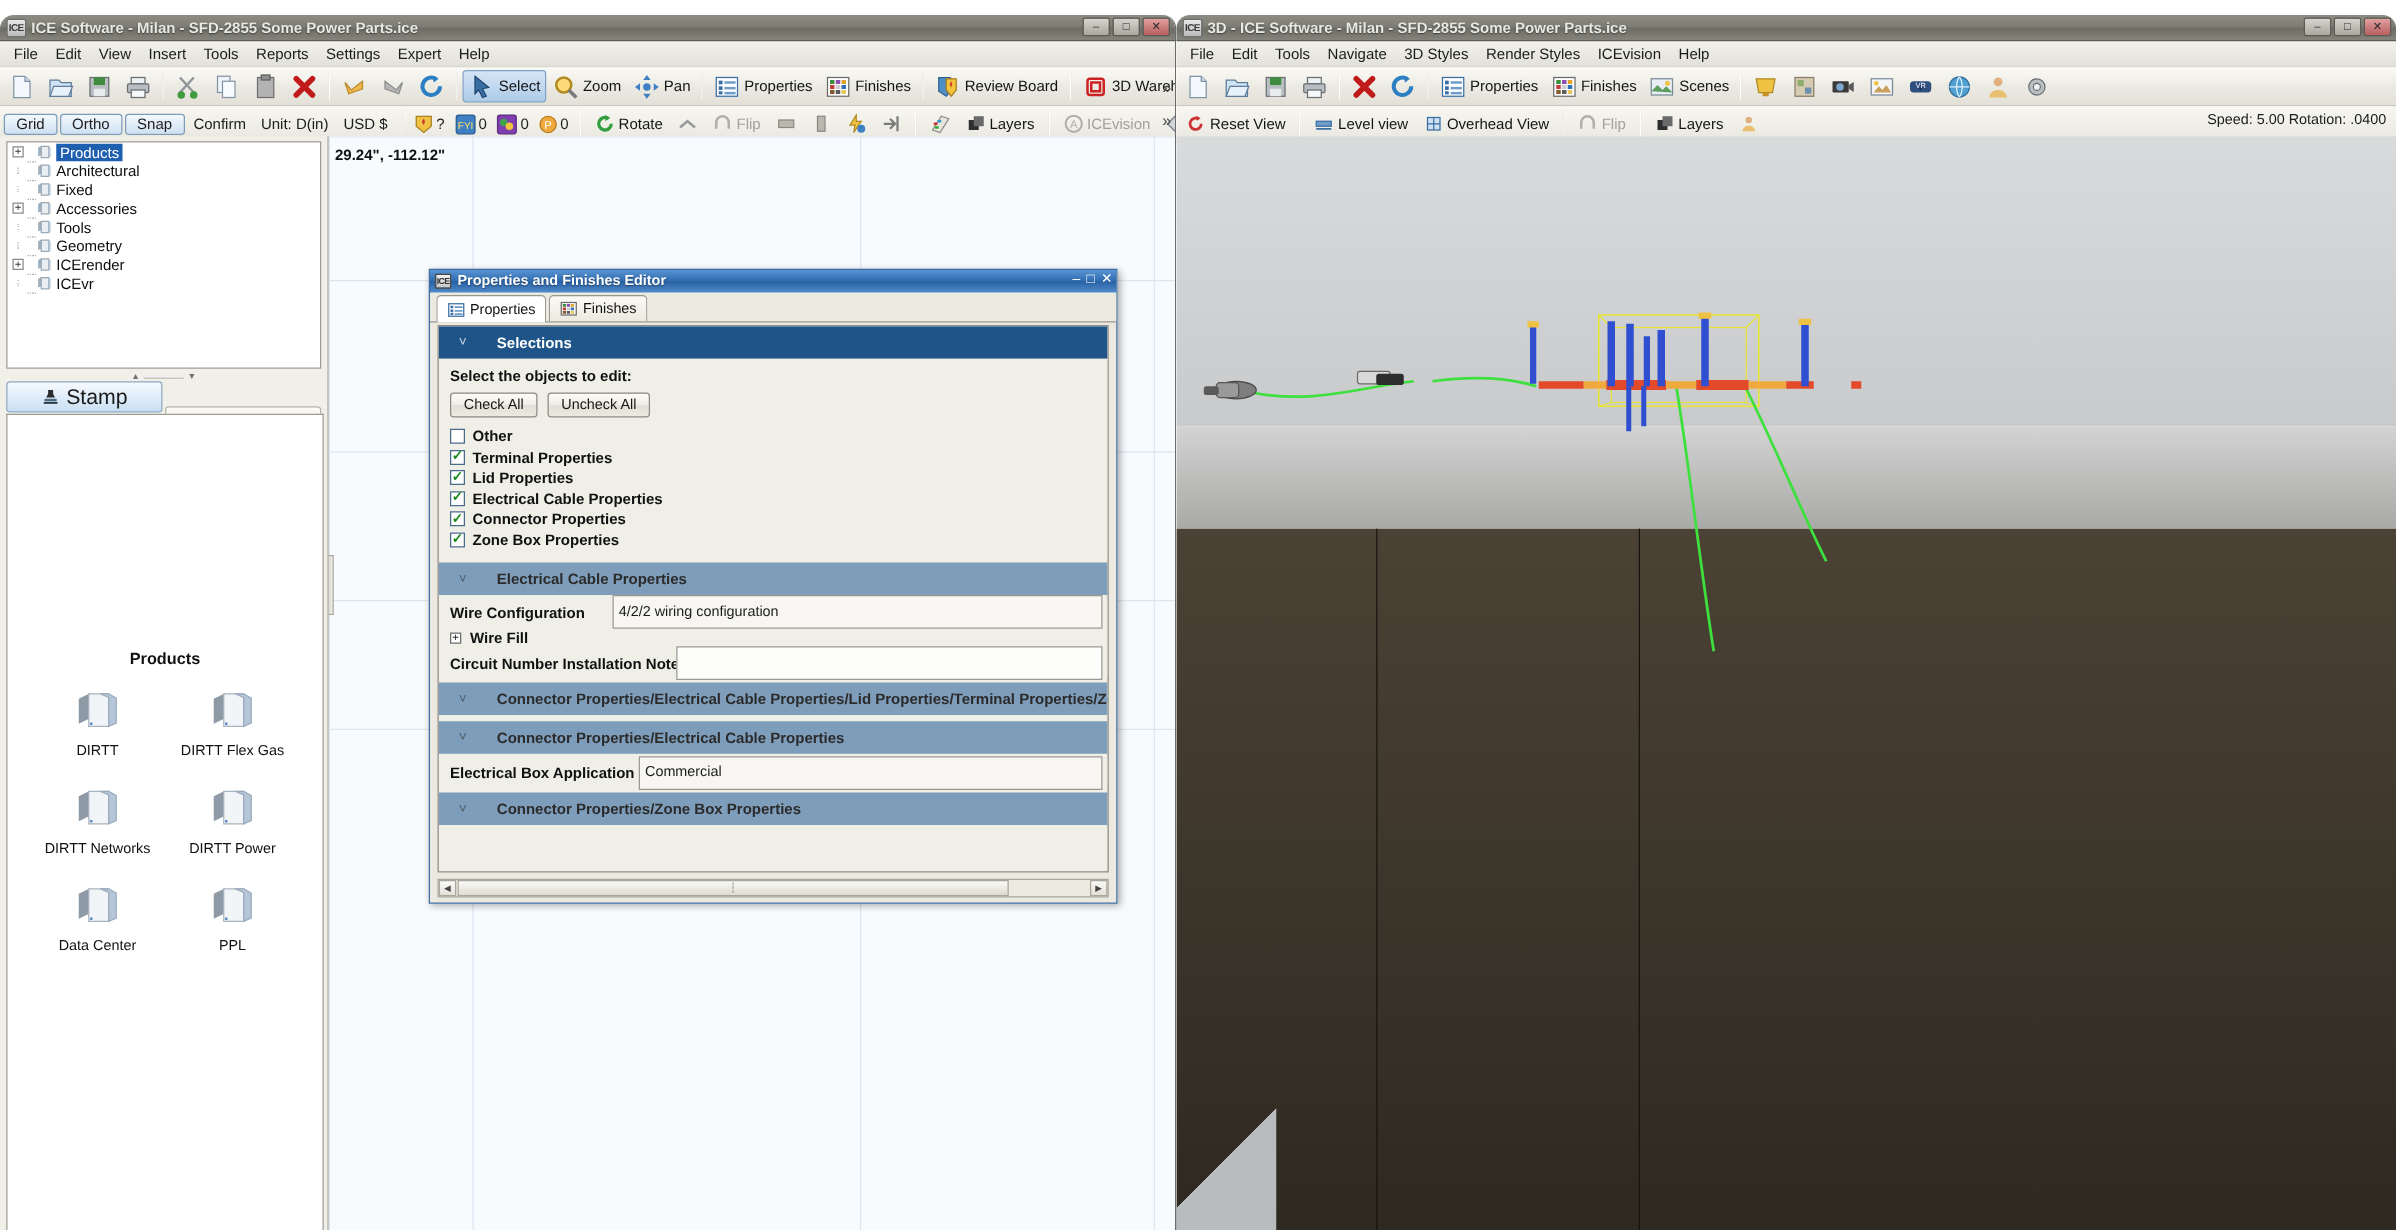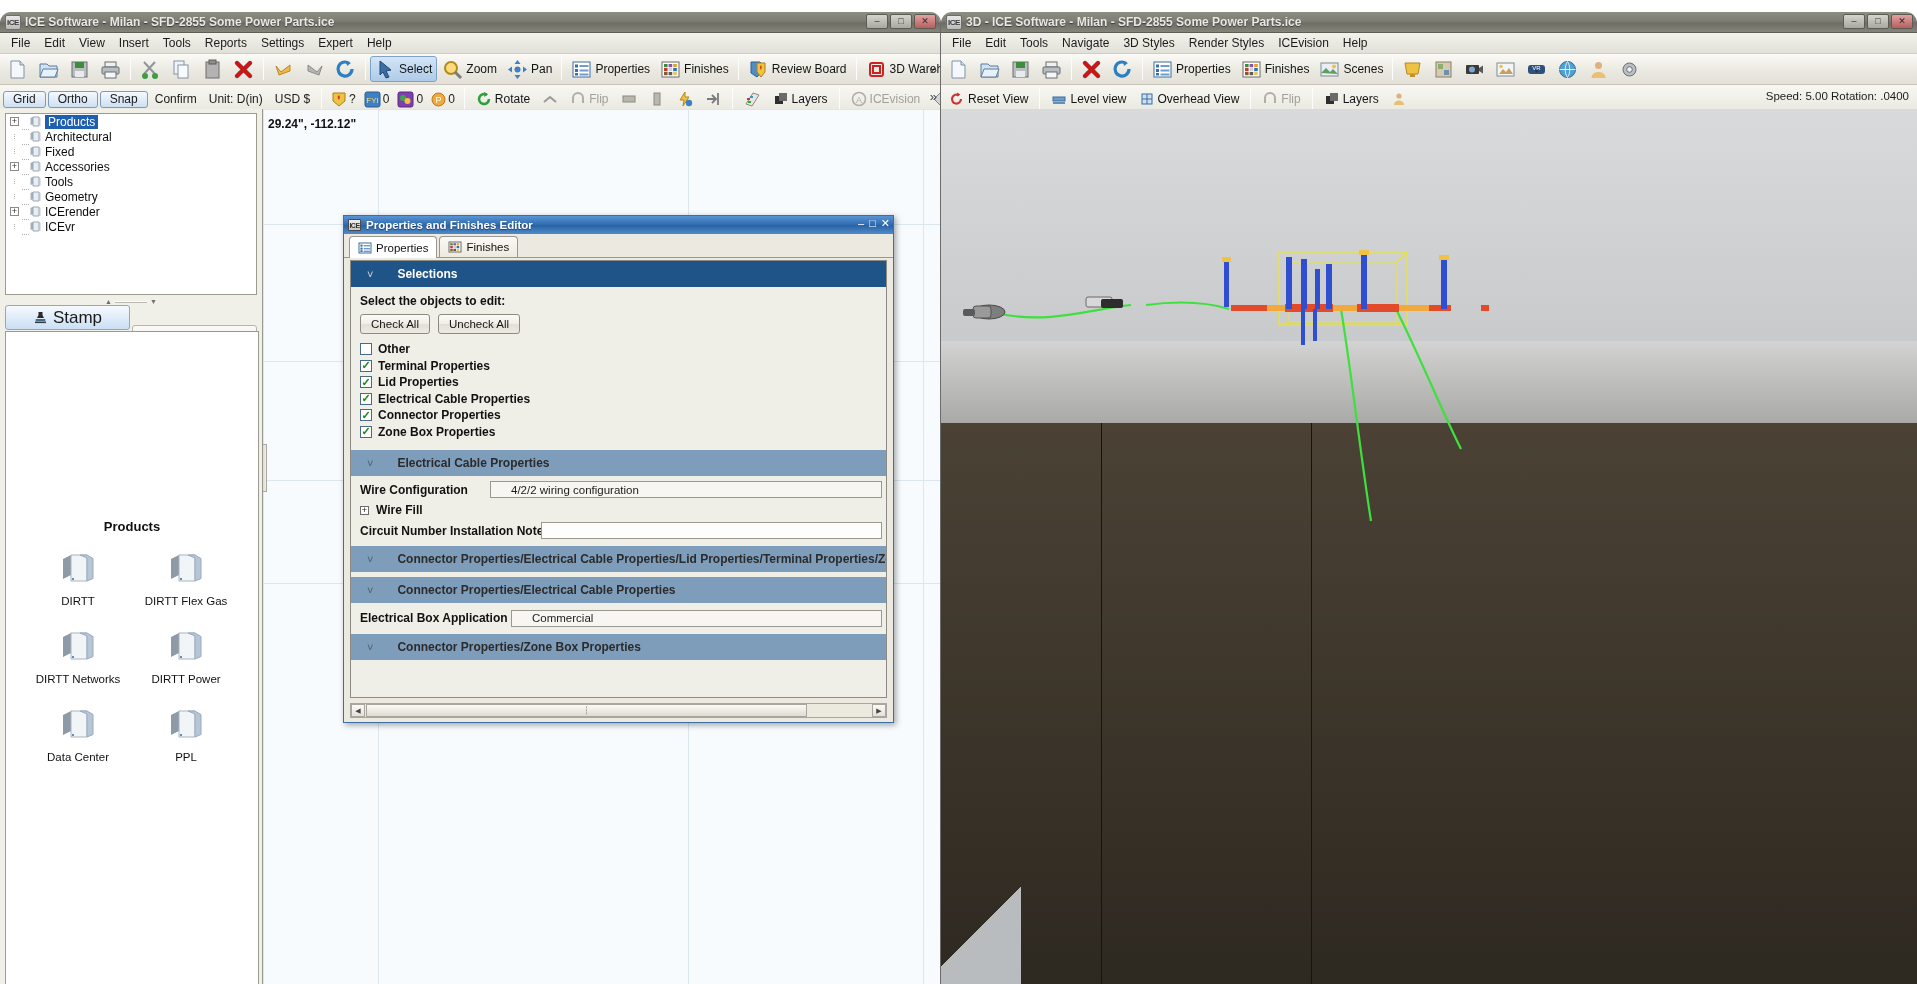--- a/index.html
+++ b/index.html
@@ -256,23 +256,23 @@
     width: 12px; height: 12px; flex: 0 0 12px;
     border: 1px solid #4a6a8a; background: #fff;
     display: flex; align-items: center; justify-content: center;
   }
   .cbox .tick { color: #1a8a1a; font-size: 11px; line-height: 1; font-weight: bold; }
   .cblabel { font-weight: bold; font-size: 12px; color: #111; }
 
   .frow { display: flex; align-items: center; height: 20px; padding-left: 9px; background: #efeee7; }
   .frow .flabel { font-weight: bold; font-size: 12px; color: #111; white-space: nowrap; }
   .finput {
-    height: 17px; border: 1px solid #9b998f; background: #f7f6f2;
+    height: 27px; border: 1px solid #9b998f; background: #f7f6f2;
     font-size: 11.5px; color: #1b1b1b; display: flex; align-items: center;
-    padding-left: 20px;
+    padding-left: 4px;
   }
   .finput.white { background: #fdfdfb; }
   .expander {
     width: 9px; height: 9px; border: 1px solid #6c6c6c; background: #fff;
     font-size: 9px; line-height: 7px; text-align: center; color: #222;
     margin-right: 7px; flex: 0 0 9px;
   }
   .varied { display: flex; align-items: center; gap: 8px; height: 27px; padding-left: 165px; background: #efeee7; }
   .varied .vtxt { color: #6f8fc0; font-size: 11.5px; }
 

